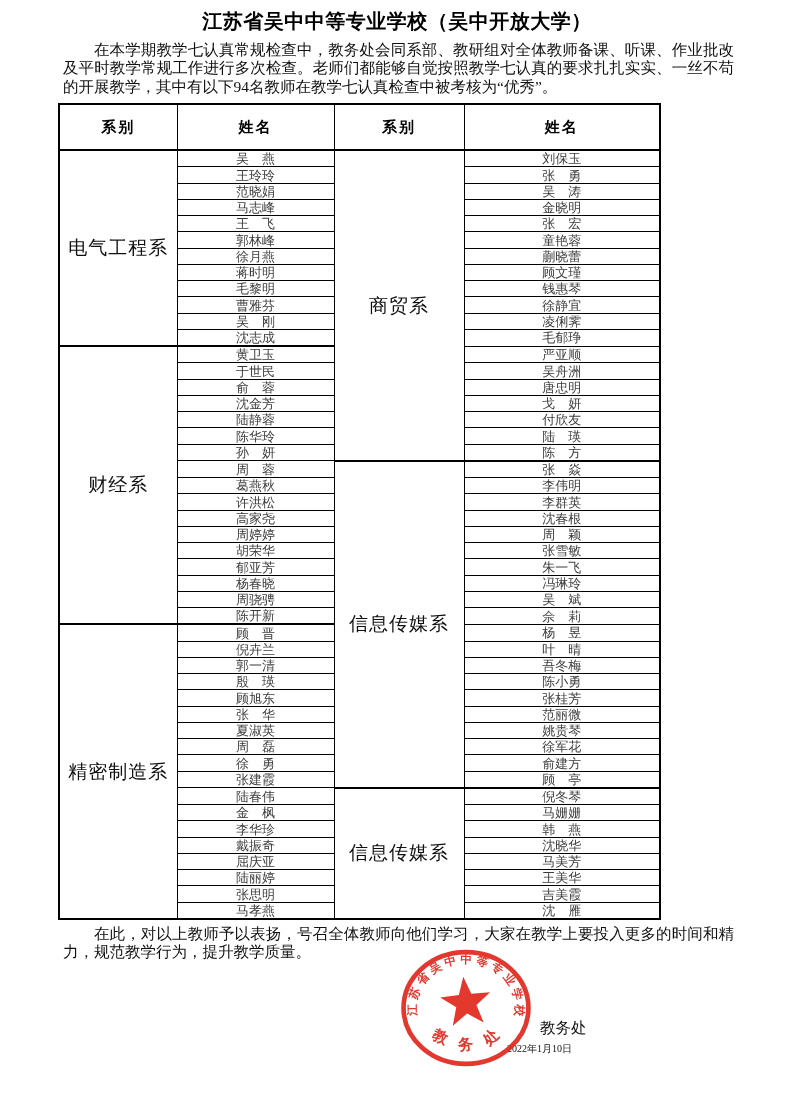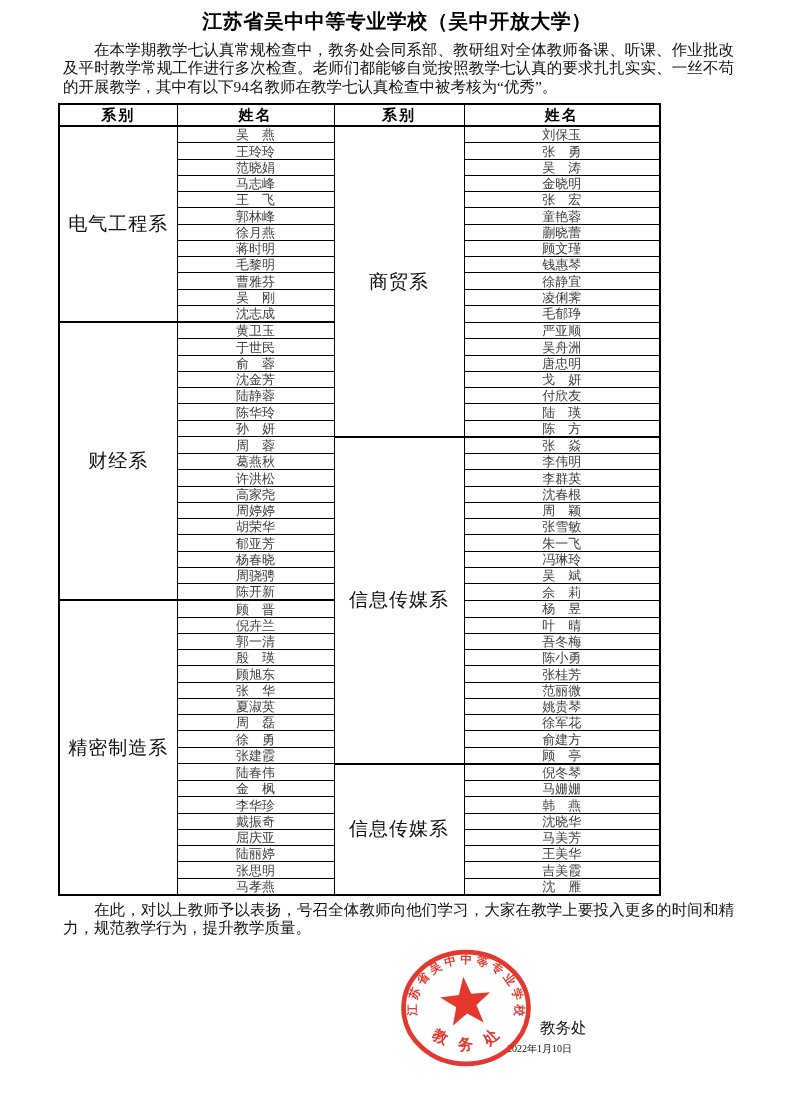--- a/index.html
+++ b/index.html
@@ -16,21 +16,21 @@
     margin:8px 60px 0 63px; font-size:15.5px; line-height:18.4px;
     text-indent:2em; text-align:justify; color:#111;font-family:Liberation Serif, serif;
   }
   .closing { margin-top:5px; }
   table.roster {
     border-collapse:collapse; table-layout:fixed; width:601px;
     margin:7px 0 0 58px; border:2px solid #000;
   }
   table.roster th {
     border:1px solid #000; border-top:2px solid #000; border-bottom:2px solid #000;
-    font-size:15px; font-weight:bold; height:20px; padding:0; letter-spacing:2px;
+    font-size:15px; font-weight:bold; height:20px; padding:12px; letter-spacing:2px;
   }
   table.roster td { border:1px solid #000; padding:0; height:15.25px;
     overflow:hidden; white-space:nowrap; }
   td.name { text-align:center; font-size:13px; color:#3c3c3c; line-height:1; }
   td.dept { text-align:center; font-size:19px; color:#101010; letter-spacing:1px; }
   .gs { border-top:2px solid #000 !important; }
   .sig { position:absolute; left:540px; top:1018px; font-size:15.5px; color:#111; }
   .sig-date { position:absolute; left:507px; top:1042px; font-size:10px; color:#111; }
   .stamp { position:absolute; left:400px; top:949px; width:132px; height:122px;
     opacity:0.9; pointer-events:none; }

